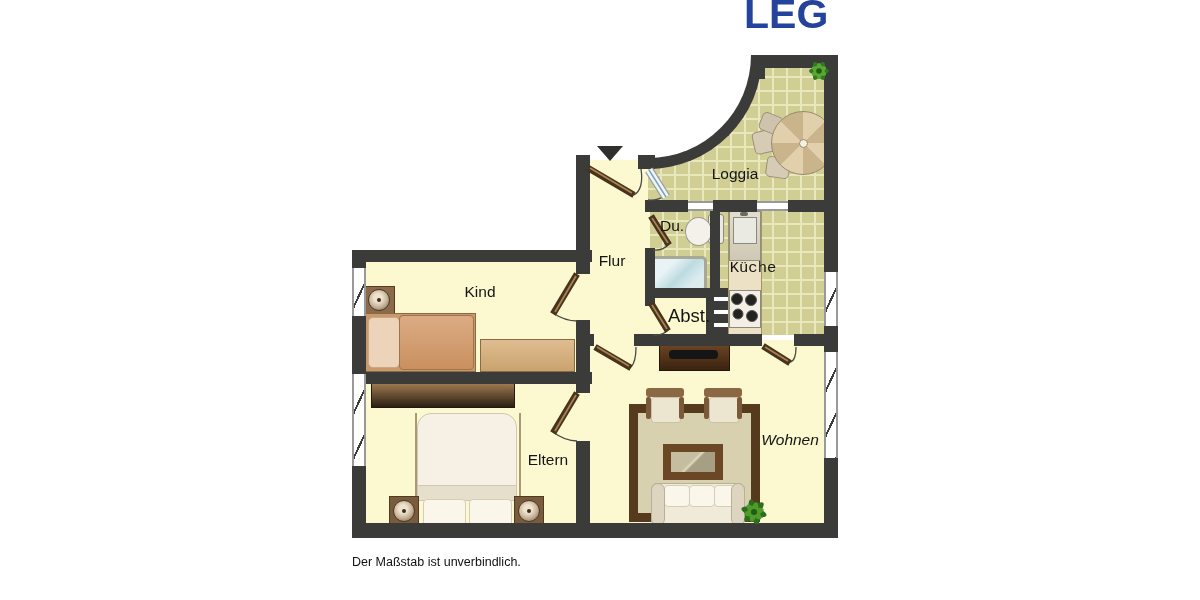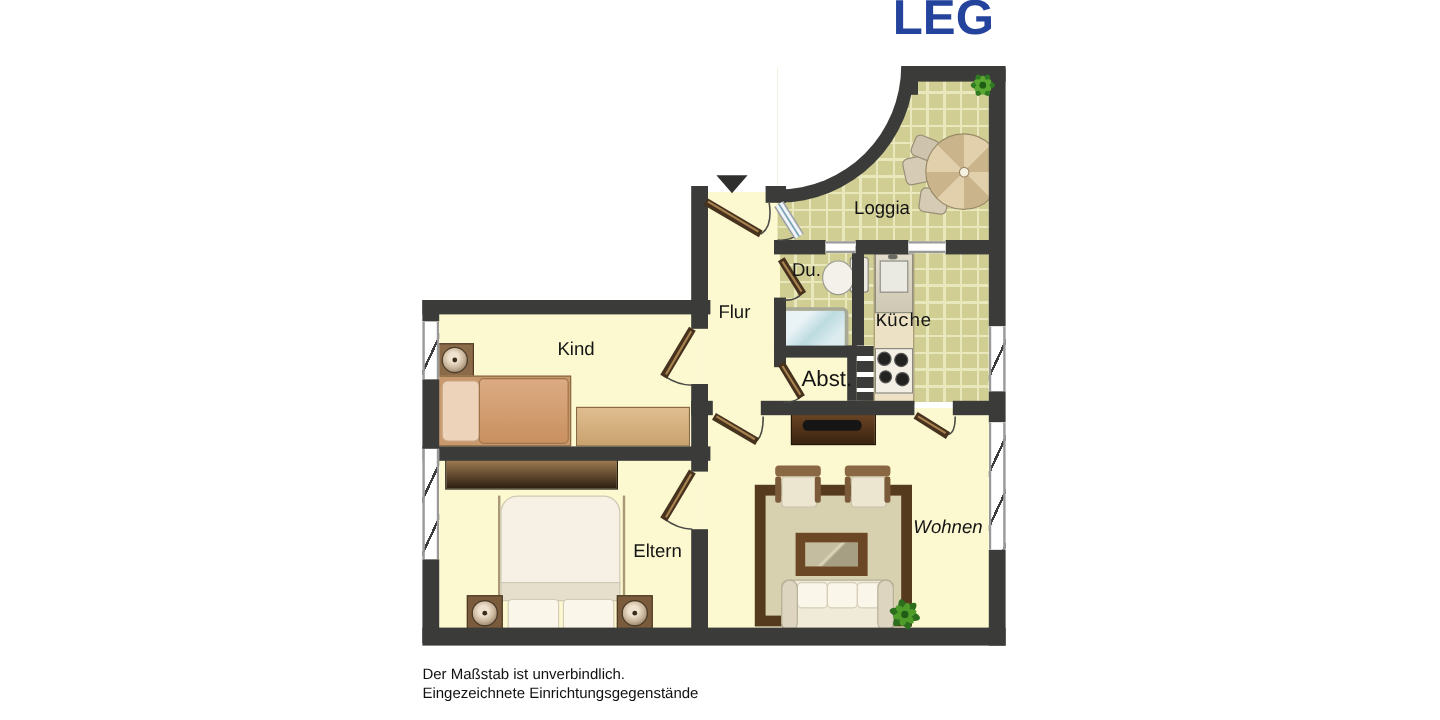--- a/index.html
+++ b/index.html
@@ -224,16 +224,15 @@
   <div class="label" style="left:672px;top:226px;">Du.</div>
   <div class="label" style="left:753px;top:268px;font-family:Liberation Mono, monospace;">Küche</div>
   <div class="label" style="left:612px;top:261px;">Flur</div>
   <div class="label" style="left:480px;top:292px;">Kind</div>
   <div class="label label-lg" style="left:689px;top:316px;">Abst.</div>
   <div class="label" style="left:542px;top:460px;padding-left:12px;">Eltern</div>
   <div class="label" style="left:790px;top:440px;font-style:italic;">Wohnen</div>
 
   <div class="disclaimer">
     <div>Der Maßstab ist unverbindlich.</div>
-    <div>Eingezeichnete Einrichtungsgegenstände</div>
   </div>
 
 </div>
 
 </body></html>

